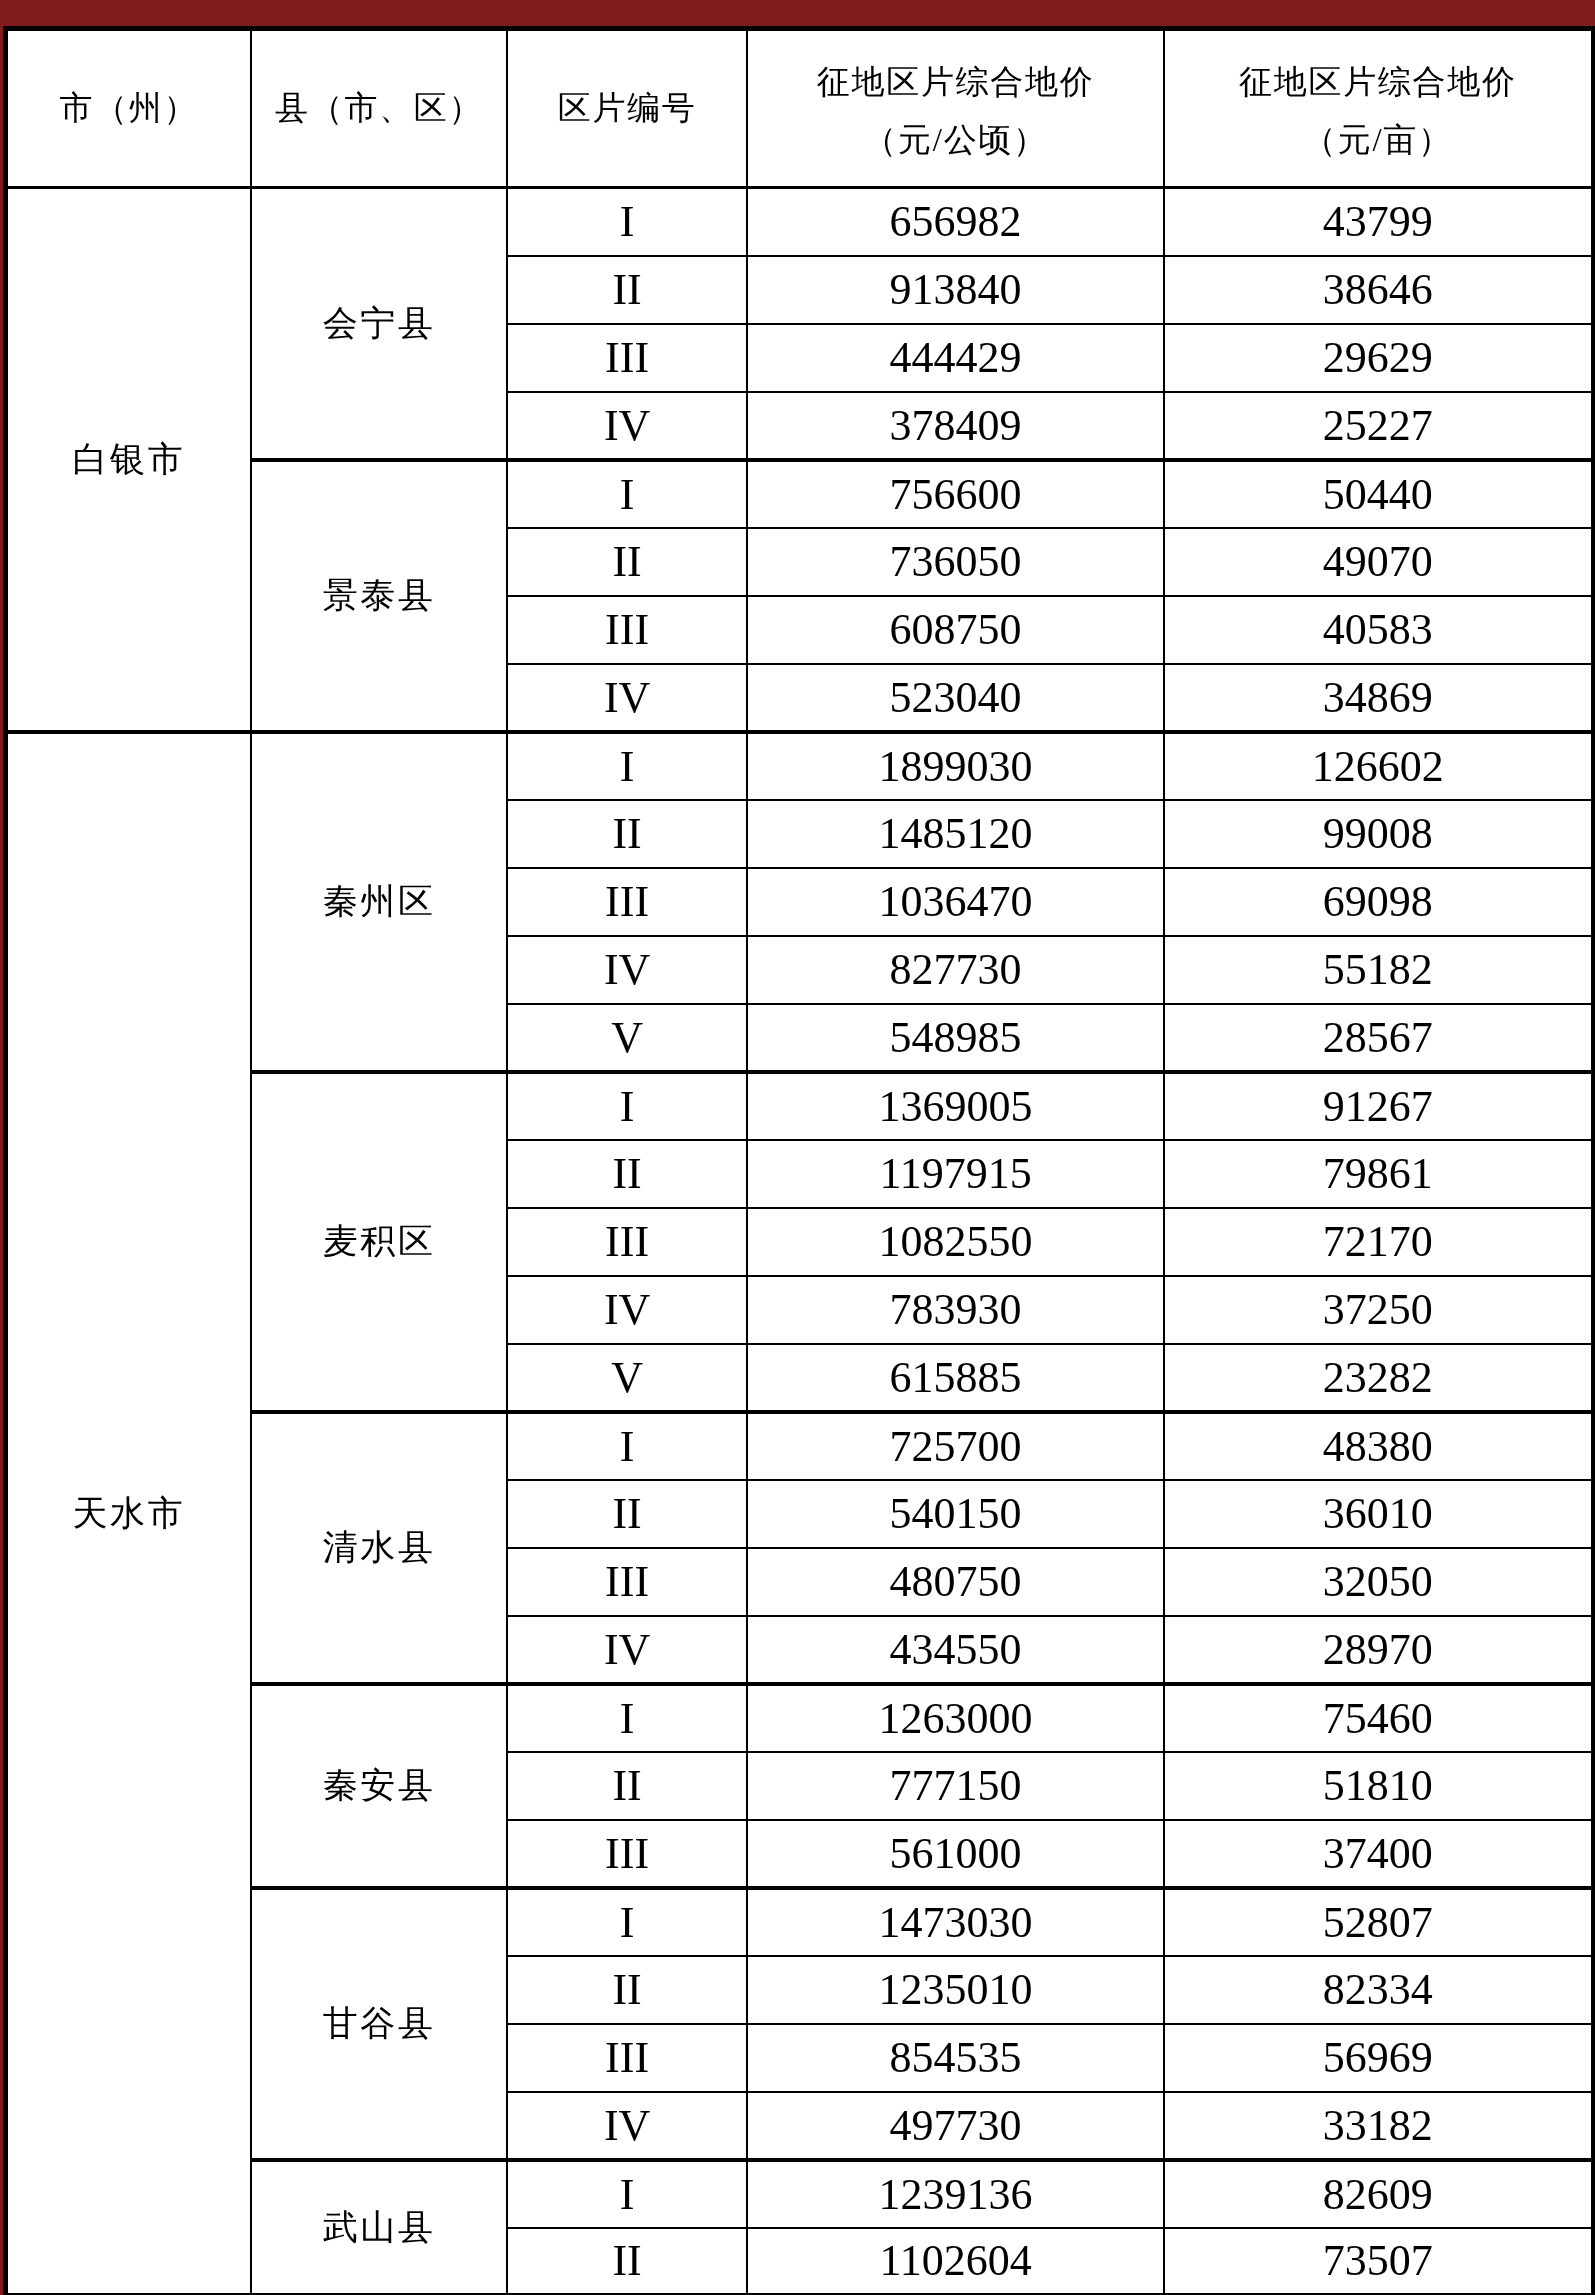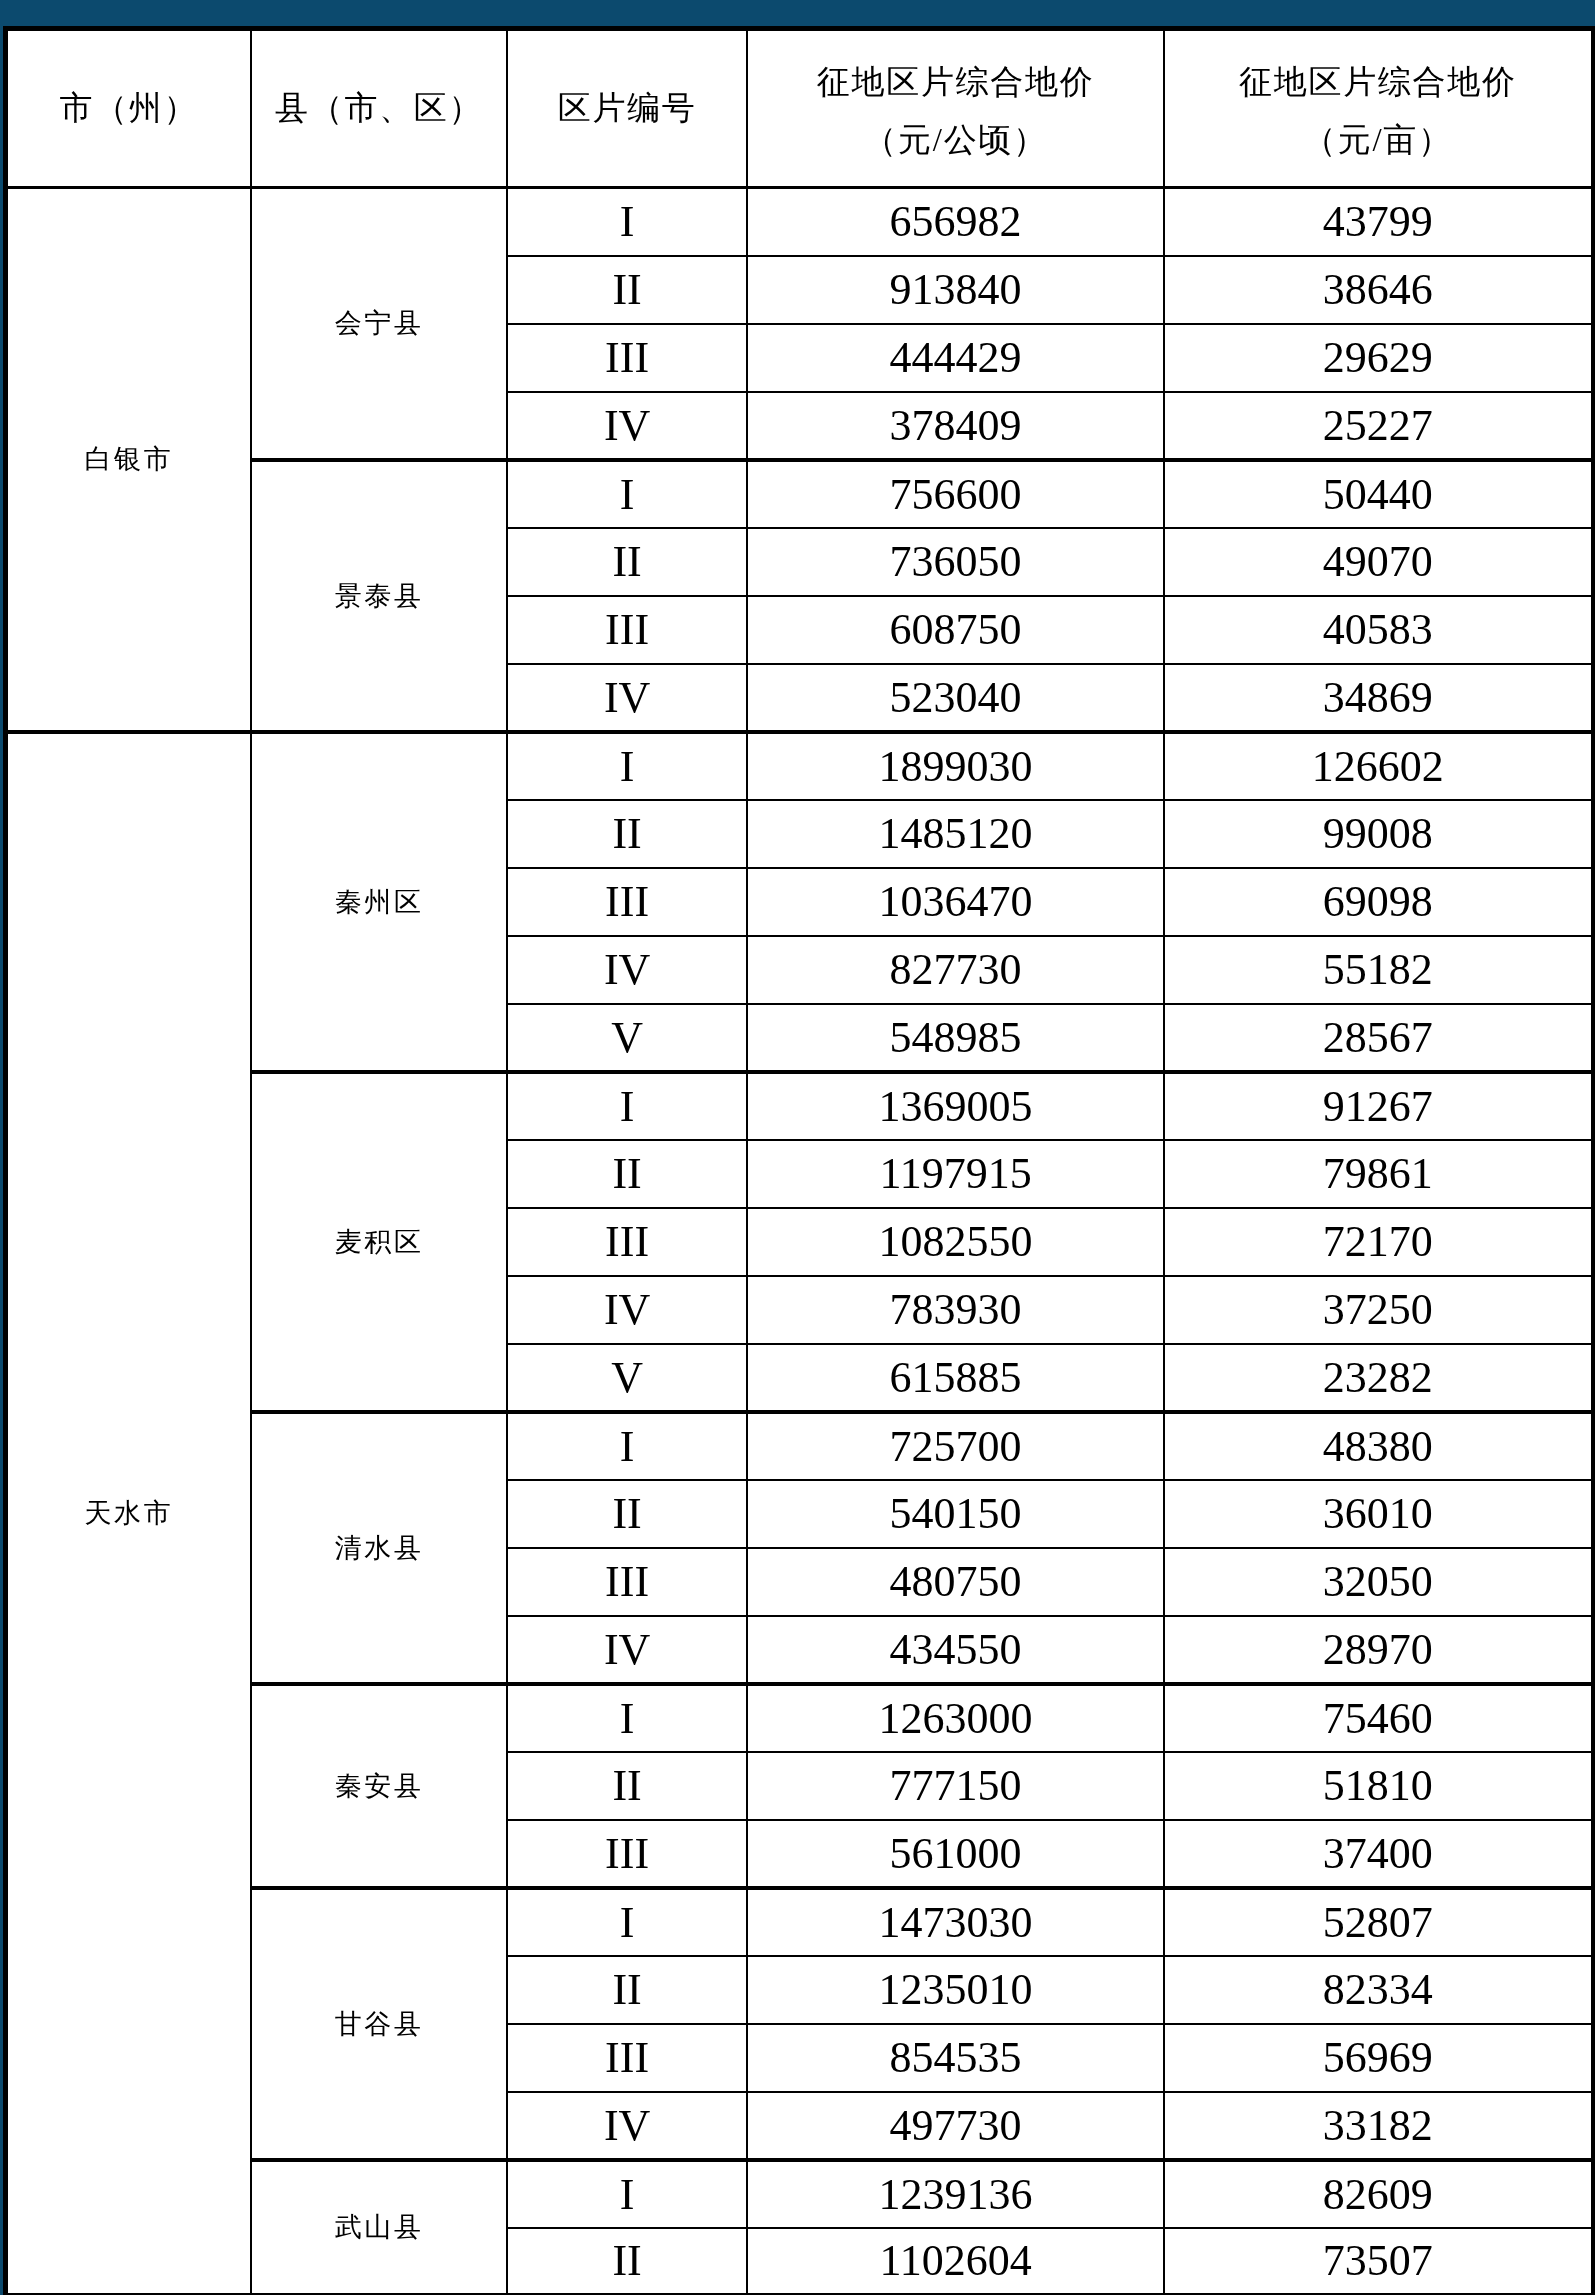--- a/index.html
+++ b/index.html
@@ -9,21 +9,21 @@
     width: 1596px;
     height: 2295px;
     overflow: hidden;
     font-family: "Liberation Serif", "DejaVu Serif", serif;
     color: #000;
   }
   #page {
     position: relative;
     width: 1596px;
     height: 2295px;
-    background: #0c4a6e;
+    background: #7f1d1d;
   }
   table.price-table {
     position: absolute;
     left: 2.6px;
     top: 26px;
     width: 1588px;
     border-collapse: collapse;
     table-layout: fixed;
     border: 5.2px solid #000;
   }
@@ -46,21 +46,21 @@
 
   th {
     font-weight: normal;
     font-size: 33px;
     letter-spacing: 1.7px;
     border-bottom-width: 3.5px;
   }
   th .hdr-line { line-height: 1.55; margin-top: 6px; }
 
   td.cell-city, td.cell-county {
-    font-size: 27px;
+    font-size: 35px;
     letter-spacing: 2.6px;
     border-bottom-width: 4.4px;
   }
   td.cell-zone {
     font-size: 44px;
     font-family: "Liberation Serif", "DejaVu Serif", serif;
   }
   td.cell-price-hectare, td.cell-price-mu {
     font-size: 44px;
   }

